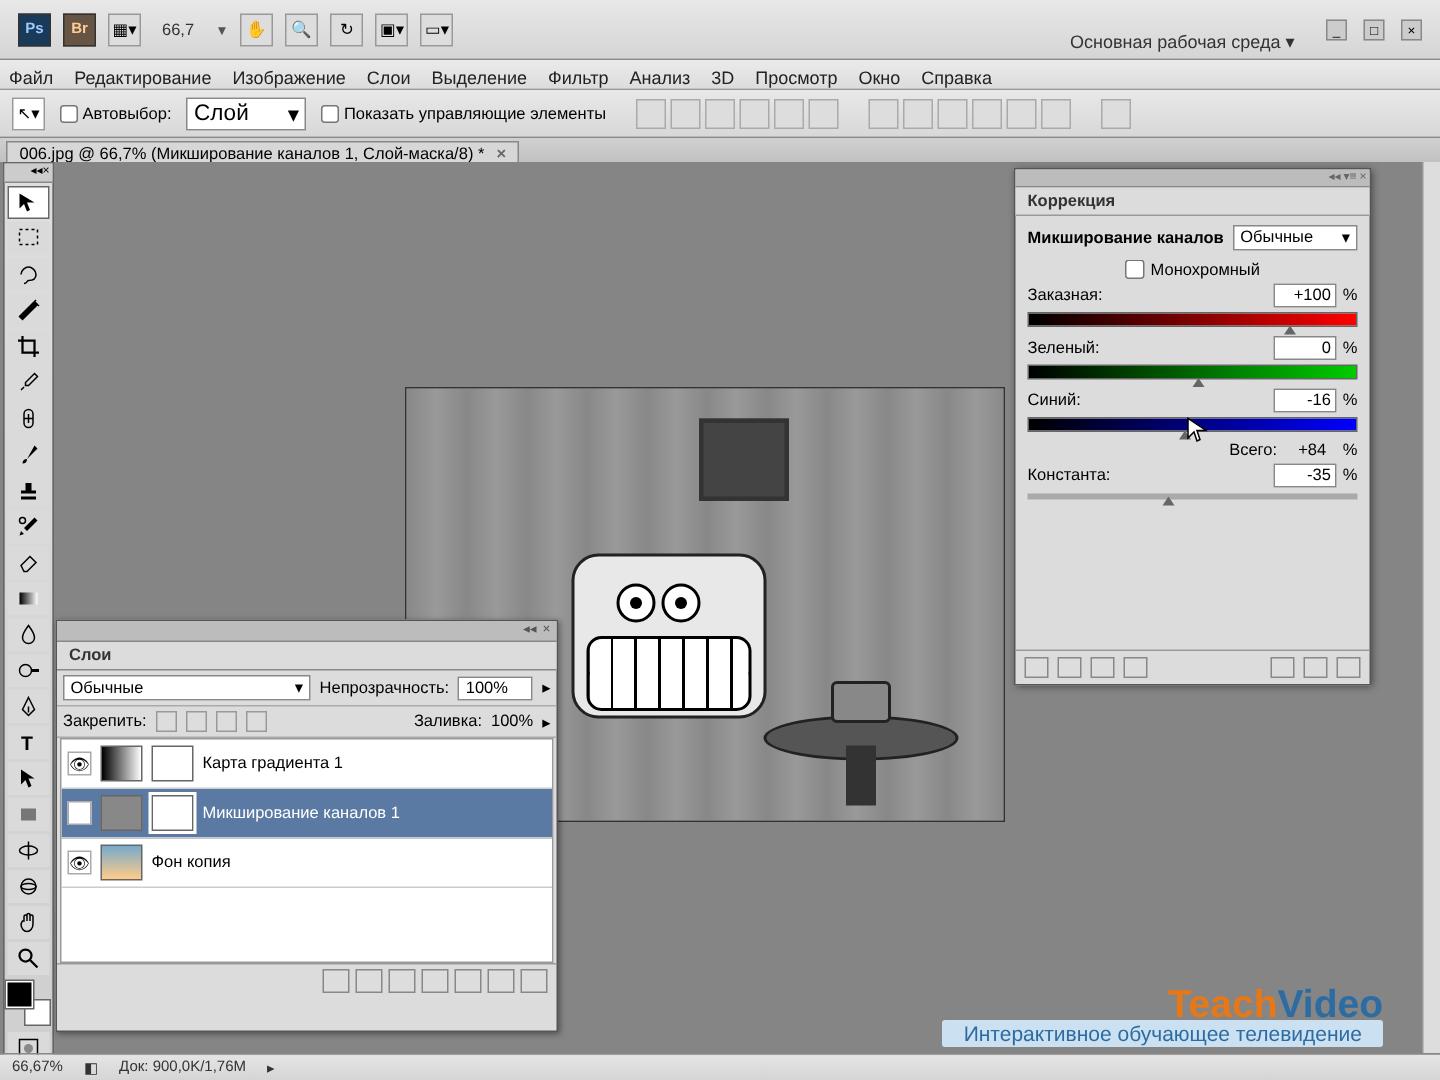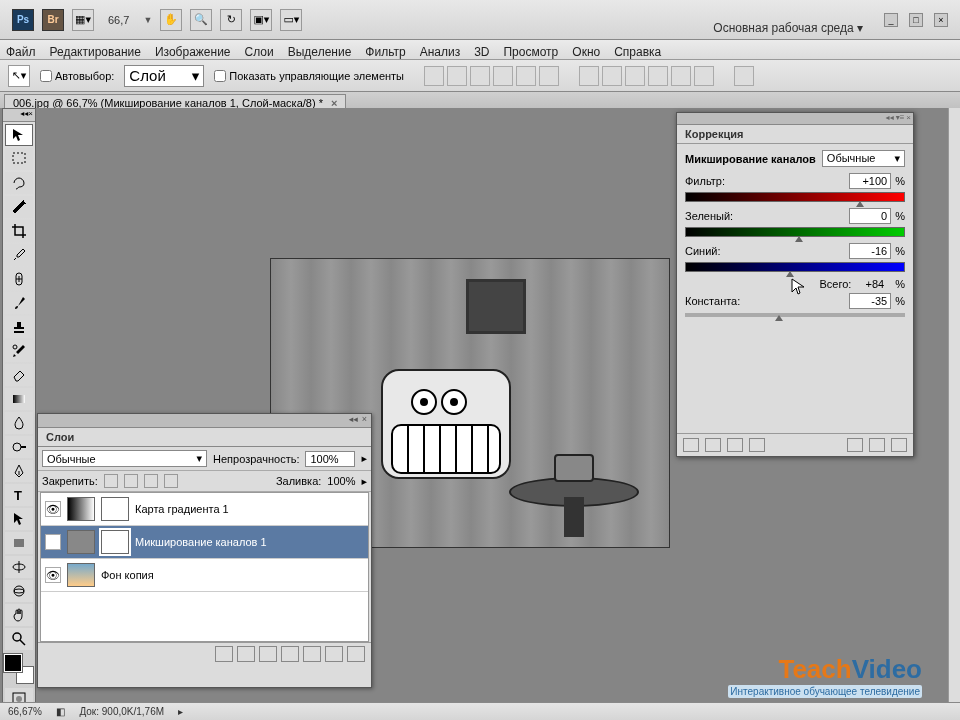--- a/index.html
+++ b/index.html
@@ -93,21 +93,21 @@
 .adj-foot { position:absolute; bottom:0; left:0; right:0; display:flex; justify-content:space-between; padding:4px 6px; border-top:1px solid #999; }
 .adj-foot .grp { display:flex; gap:6px; }
 .adj-foot .ico { width:16px; height:14px; background:#ddd; border:1px solid #888; }
 
 .cursor-ptr { position:absolute; right:155px; top:170px; width:14px; height:18px; }
 .cursor-ptr svg { width:100%; height:100%; }
 
 .watermark { position:absolute; right:38px; bottom:35px; font-size:26px; font-weight:bold; }
 .watermark .t { color:#e67817; }
 .watermark .v { color:#2d6ca2; }
-.watermark-sub { position:absolute; right:38px; bottom:22px; font-size:10px; color:#2d6ca2; background:#cbe0f0; padding:1px 2px; border-radius:2px; }
+.watermark-sub { position:absolute; right:38px; bottom:22px; font-size:14px; color:#2d6ca2; background:#cbe0f0; padding:1px 14px; border-radius:2px; }
 
 .statusbar { position:absolute; bottom:0; left:0; right:0; height:18px; background:linear-gradient(#e5e5e5,#d5d5d5); border-top:1px solid #888; display:flex; align-items:center; font-size:10px; padding:0 8px; gap:14px; color:#333; }
 .scroll-right { position:absolute; right:0; top:0; bottom:18px; width:12px; background:#ddd; border-left:1px solid #999; }
 input[type=checkbox]{ margin:0; }
 </style>
 </head>
 <body>
 
 <div class="titlebar">
   <div class="ps-badge">Ps</div>
@@ -408,22 +408,26 @@
       </div>
     <div class="adj-tab">Коррекция</div>
     <div class="adj-body">
       <div class="adj-title-row">
         <b>Микширование каналов</b>
         <div class="dd">
             <span>Обычные</span>
             <span>▾</span>
           </div>
       </div>
+      <div class="adj-row center">
+        <input type="checkbox" style="">
+        <span>Монохромный</span>
+      </div>
       <div class="adj-row">
-          <span class="lbl">Фильтр:</span>
+          <span class="lbl">Заказная:</span>
           <span class="inp">+100</span>
           <span class="pct">%</span>
         </div>
       <div class="rgb-bar red">
           <div class="tri" style="left:78%"></div>
         </div>
       <div class="adj-row">
           <span class="lbl">Зеленый:</span>
           <span class="inp">0</span>
           <span class="pct">%</span>

